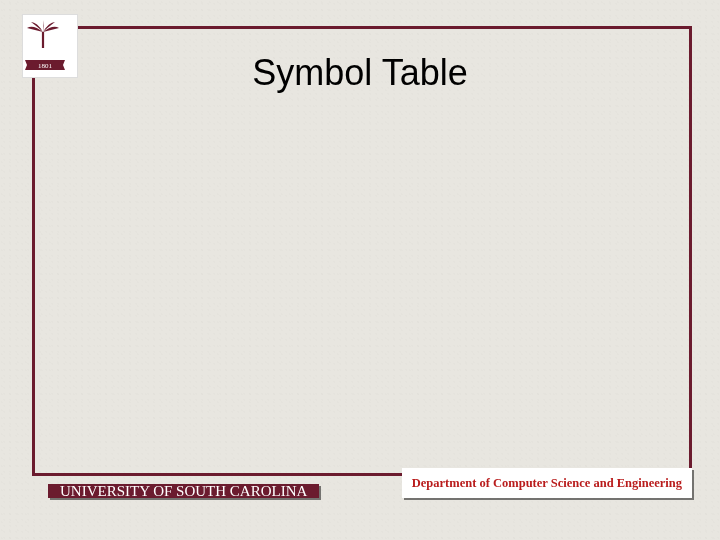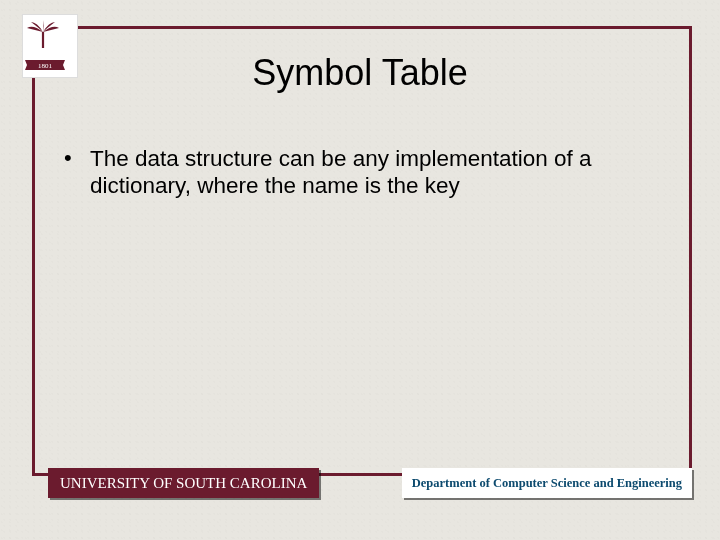--- a/index.html
+++ b/index.html
@@ -66,38 +66,38 @@
     position: absolute;
     left: 4px;
     top: 0;
     font-size: 22px;
   }
   .bullets em { font-style: italic; }
   .footer-left {
     position: absolute;
     left: 48px;
     bottom: 42px;
-    height: 30px;
+    height: 14px;
     padding: 0 12px;
     background: #6b1b2e;
     color: #fff;
     font-family: "Times New Roman", Times, serif;
     font-size: 15px;
     display: flex;
     align-items: center;
     box-shadow: 2px 2px 0 rgba(0,0,0,0.5);
   }
   .footer-right {
     position: absolute;
     right: 28px;
     bottom: 42px;
     height: 30px;
     padding: 0 10px;
     background: #fff;
-    color: #0c4a6e;
+    color: #b91c1c;
     font-family: "Times New Roman", Times, serif;
     font-weight: bold;
     font-size: 12.5px;
     display: flex;
     align-items: center;
     box-shadow: 2px 2px 0 rgba(0,0,0,0.5);
   }
 </style>
 </head>
 <body>
@@ -117,17 +117,16 @@
   </svg>
   <svg width="44" height="14" viewBox="0 0 44 14">
     <path d="M2 2 L42 2 L40 7 L42 12 L2 12 L4 7 Z" fill="#6b1b2e"></path>
     <text x="22" y="10" text-anchor="middle" font-size="7" fill="#fff" font-family="serif">1801</text>
   </svg>
 </div>
 
 <h1 class="title">Symbol Table</h1>
 
 <ul class="bullets">
-  <li><span>The data structure can be any implementation of a dictionary, where the name is the key</span></li>
 </ul>
 
 <div class="footer-left">UNIVERSITY OF SOUTH CAROLINA</div>
 <div class="footer-right">Department of Computer Science and Engineering</div>
 
 </body></html>

